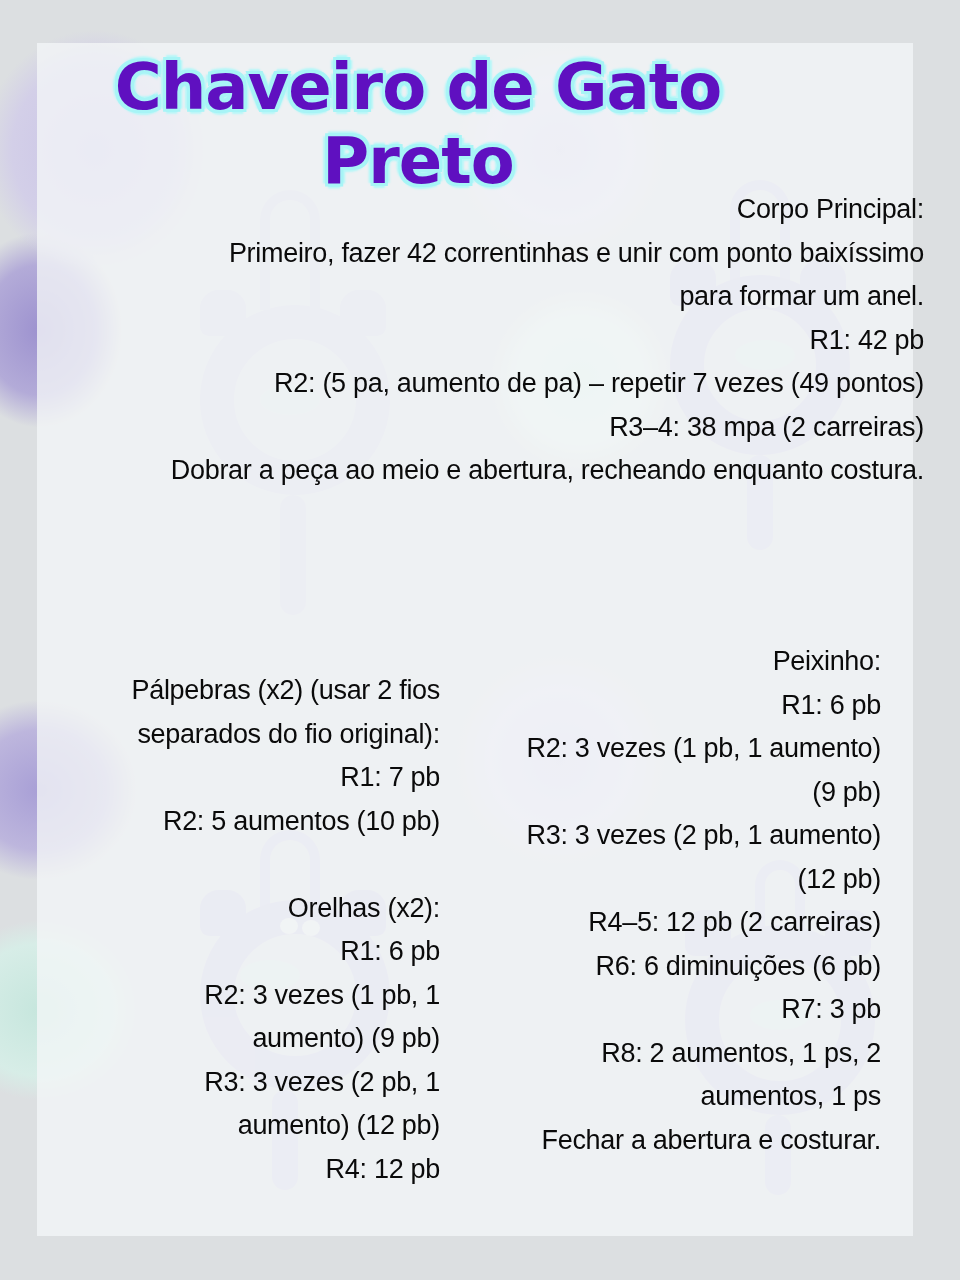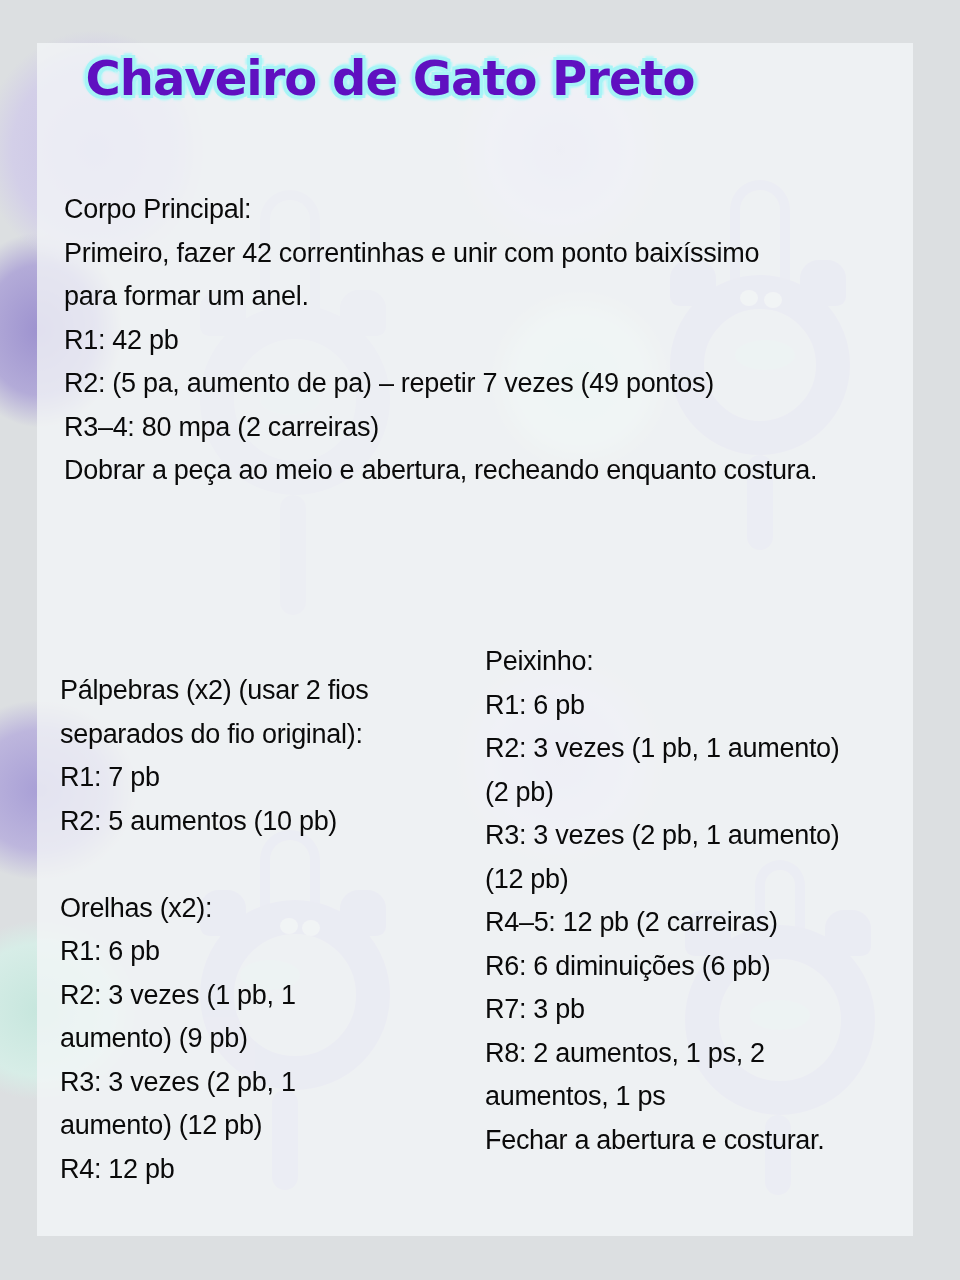--- a/index.html
+++ b/index.html
@@ -80,32 +80,33 @@
       background: rgba(244, 246, 247, 0.78);
     }
     .title {
       position: absolute;
       left: 0;
       top: 50px;
       width: 780px;
       text-align: center;
       font-family: "DejaVu Sans", sans-serif;
       font-weight: bold;
-      font-size: 48px;
+      font-size: 64px;
       letter-spacing: -1px;
       color: #5f10c0;
       -webkit-text-stroke: 0;
       text-shadow:
         0 0 2px #a8f4f6,
         3px 0 0 #a8f4f6, -3px 0 0 #a8f4f6,
         0 3px 0 #a8f4f6, 0 -3px 0 #a8f4f6,
         3px 3px 0 #a8f4f6, -3px -3px 0 #a8f4f6,
         3px -3px 0 #a8f4f6, -3px 3px 0 #a8f4f6,
         5px 0 2px #b6f7f8, -5px 0 2px #b6f7f8,
         0 5px 2px #b6f7f8, 0 -5px 2px #b6f7f8;
+      padding-left: 28px;
     }
     .text {
       font-family: "Liberation Sans", sans-serif;
       color: #0a0a0a;
       font-size: 27px;
       line-height: 43.5px;
       letter-spacing: -0.3px;
     }
     .block-main {
       position: absolute;
@@ -115,27 +116,28 @@
     }
     .col-left {
       position: absolute;
       left: 60px;
       top: 640px;
       width: 380px;
       margin-top: 29px;
     }
     .col-right {
       position: absolute;
-      left: 485px;
+      left: 461px;
       top: 640px;
       width: 420px;
     }
     .line {
       display: block;
       white-space: pre-wrap;
+      text-align: right;
     }
     .gap {
       display: block;
       height: 43.5px;
     }
   </style>
 </head>
 <body>
 
 <div class="bg">
@@ -184,21 +186,21 @@
 <div class="panel"></div>
 
 <h1 class="title" style="margin:0;">Chaveiro de Gato Preto</h1>
 
 <section class="text block-main">
   <span class="line">Corpo Principal:</span>
   <span class="line">Primeiro, fazer 42 correntinhas e unir com ponto baixíssimo</span>
   <span class="line">para formar um anel.</span>
   <span class="line">R1: 42 pb</span>
   <span class="line">R2: (5 pa, aumento de pa) – repetir 7 vezes (49 pontos)</span>
-  <span class="line">R3–4: 80 mpa (2 carreiras)</span>
+  <span class="line">R3–4: 38 mpa (2 carreiras)</span>
   <span class="line">Dobrar a peça ao meio e abertura, recheando enquanto costura.</span>
 </section>
 
 <section class="text col-left">
   <div>
     <span class="line">Pálpebras (x2) (usar 2 fios</span>
     <span class="line">separados do fio original):</span>
     <span class="line">R1: 7 pb</span>
     <span class="line">R2: 5 aumentos (10 pb)</span>
   </div>
@@ -211,21 +213,21 @@
     <span class="line">R3: 3 vezes (2 pb, 1</span>
     <span class="line">aumento) (12 pb)</span>
     <span class="line">R4: 12 pb</span>
   </div>
 </section>
 
 <section class="text col-right">
   <span class="line">Peixinho:</span>
   <span class="line">R1: 6 pb</span>
   <span class="line">R2: 3 vezes (1 pb, 1 aumento)</span>
-  <span class="line">(2 pb)</span>
+  <span class="line">(9 pb)</span>
   <span class="line">R3: 3 vezes (2 pb, 1 aumento)</span>
   <span class="line">(12 pb)</span>
   <span class="line">R4–5: 12 pb (2 carreiras)</span>
   <span class="line">R6: 6 diminuições (6 pb)</span>
   <span class="line">R7: 3 pb</span>
   <span class="line">R8: 2 aumentos, 1 ps, 2</span>
   <span class="line">aumentos, 1 ps</span>
   <span class="line">Fechar a abertura e costurar.</span>
 </section>
 

